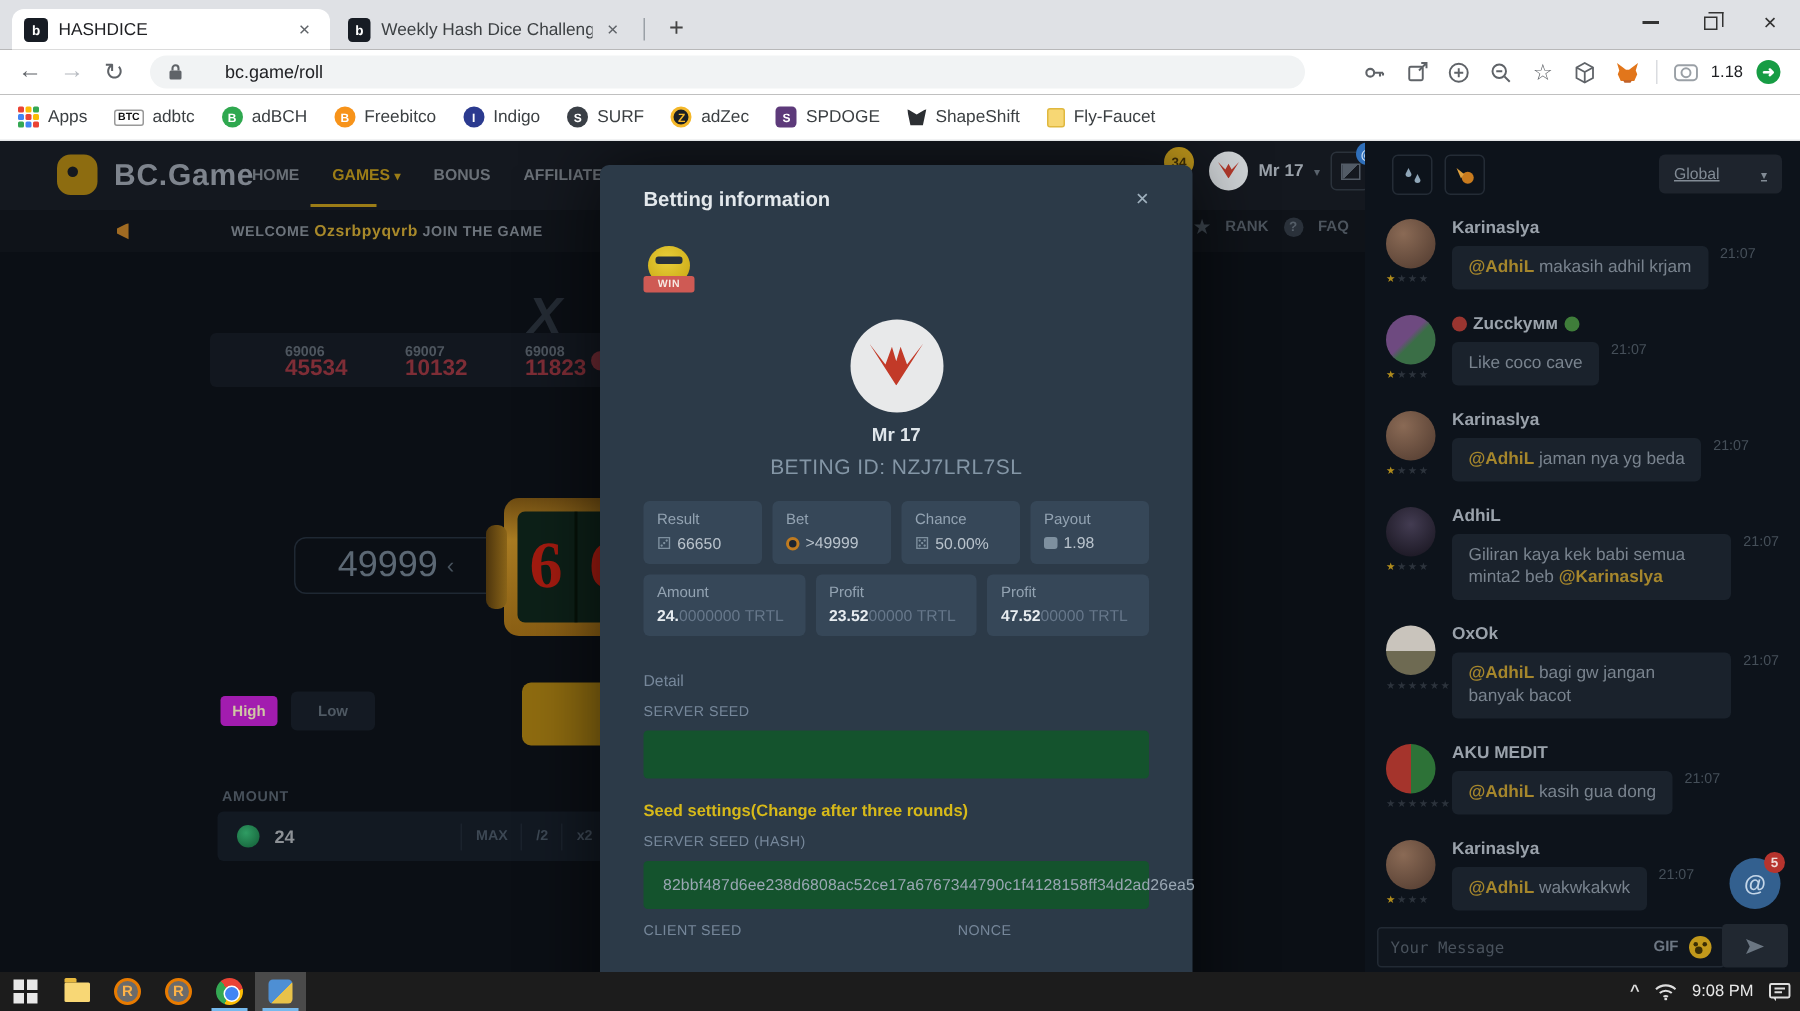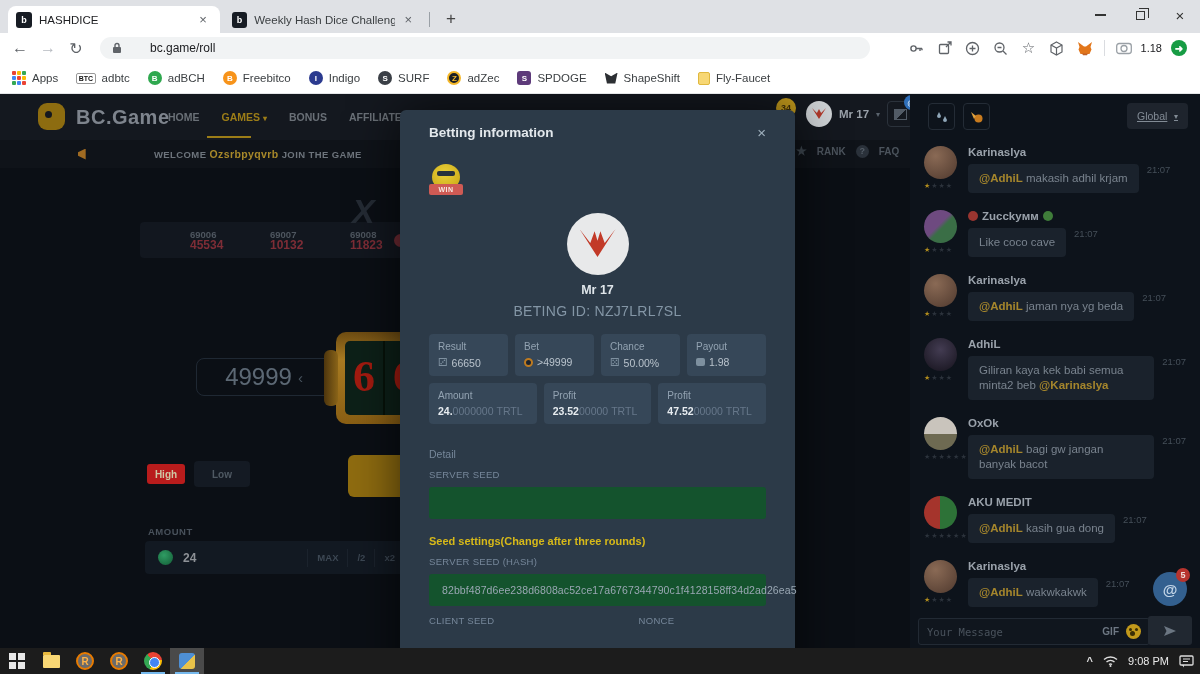--- a/index.html
+++ b/index.html
@@ -76,35 +76,35 @@
   .hdr-btn .scr { width:13px; height:11px; border:1.5px solid #525b66; background:linear-gradient(135deg,#525b66 50%,transparent 50%); }
   .atbadge { position:absolute; right:-7px; top:-7px; width:15px; height:15px; border-radius:50%;
     background:#2f6fba; color:#cfe0f2; font-size:9px; font-weight:bold; display:flex; align-items:center; justify-content:center; }
 
   
   .histrip { position:absolute; left:140px; top:128px; width:268px; height:36px; background:#12171f; border-radius:4px; display:flex; align-items:center; }
   .chip { display:flex; align-items:center; margin-left:12px; width:68px;gap:32px; }
   .chip .dot { width:13px; height:13px; border-radius:50%; background:#6e2a33; margin-right:6px; }
   .chip .nums { display:flex; flex-direction:column; line-height:11px; }
   .chip .rnd { font-size:9.5px; color:#4e565f; font-weight:bold; }
-  .chip .res { font-size:12px; color:#7e2d36; font-weight:bold; }
+  .chip .res { font-size:15px; color:#7e2d36; font-weight:bold; }
   .gamex { position:absolute; left:352px; top:98px; font-size:34px; font-weight:bold; color:#242b34; font-style:italic; }
   .betbox { position:absolute; left:196px; top:264px; width:136px; height:38px; border:1px solid #1f2833;
     border-radius:8px; display:flex; align-items:center; justify-content:center; gap:6px;
     color:#5c6874; font-size:24px; font-weight:300; }
   .betbox .chev { font-size:15px; color:#49545f; }
   .slot { position:absolute; left:336px; top:238px; width:96px; height:92px; border-radius:10px;
     background:linear-gradient(180deg,#6e4c12,#a87b22 30%,#8a5f14); }
   .slotknob { position:absolute; left:-12px; top:18px; width:14px; height:56px; border-radius:6px; background:linear-gradient(90deg,#4d350d,#8a6418); }
   .reel { position:absolute; left:9px; top:9px; right:9px; bottom:9px; background:#0d2018; border-radius:5px;
     overflow:hidden; display:flex; }
   .reel .digit { width:46px; text-align:center; font-family:"Liberation Serif", serif; font-weight:bold;
     font-size:44px; color:#a31b10; line-height:72px; }
   .reel .rdiv { width:2px; background:#071209; }
-  .btn-high { position:absolute; left:147px; top:370px; width:38px; height:20px; background:#b91c1c; border-radius:3px;
+  .btn-high { position:absolute; left:147px; top:370px; width:38px; height:20px; background:#a21caf; border-radius:3px;
     color:#cfc8a4; font-size:10px; font-weight:bold; display:flex; align-items:center; justify-content:center; }
   .btn-low { position:absolute; left:194px; top:367px; width:56px; height:26px; background:#141a23; border-radius:4px;
     color:#4f5963; font-size:10px; font-weight:bold; display:flex; align-items:center; justify-content:center; }
   .btn-roll { position:absolute; left:348px; top:361px; width:70px; height:42px; background:#8f6c10; border-radius:6px; }
   .amt-label { position:absolute; left:148px; top:432px; font-size:9.5px; font-weight:bold; color:#48515b; letter-spacing:.5px; }
   .amt-row { position:absolute; left:145px; top:447px; width:263px; height:33px; background:#121922; border-radius:4px;
     display:flex; align-items:center; }
   .amt-coin { width:15px; height:15px; border-radius:50%; margin-left:13px;
     background:radial-gradient(circle at 40% 35%, #2f9c63, #135c36); }
   .amt-val { margin-left:10px; font-size:12px; font-weight:bold; color:#8d9196; }
@@ -149,21 +149,21 @@
     padding:0 14px; font-size:10.5px; color:#9aa7b3; }
   .m-yellow { font-size:11px; font-weight:bold; color:#d7b919; margin-top:16px; }
   .seedgrid { display:flex; gap:12px; margin-top:9px; }
   .seedcol1 { flex:1.55; } .seedcol2 { flex:1; }
 
   
   .chat { position:absolute; left:910px; top:0; width:290px; height:554px; background:#0d131b; }
   .chat-hd { position:absolute; left:0; top:9px; width:100%; height:28px; }
   .cbtn { position:absolute; top:0; width:27px; height:27px; border:1px solid #242c36; border-radius:4px;
     display:flex; align-items:center; justify-content:center; }
-  .globalsel { position:absolute; right:12px; top:0; width:61px; height:26px; background:#1e242d; border-radius:4px;
+  .globalsel { position:absolute; right:12px; top:0; width:82px; height:26px; background:#1e242d; border-radius:4px;
     display:flex; align-items:center; justify-content:space-between; padding:0 10px; font-size:10.5px; color:#828b95;text-decoration:underline; }
   .msgs { position:absolute; left:0; top:52px; width:100%; padding:0 14px; }
   .msg { display:flex; margin-bottom:17px; }
   .mcol { width:44px; flex:none; }
   .ava { width:33px; height:33px; border-radius:50%; }
   .av1 { background:radial-gradient(circle at 35% 30%, #8a6a55, #4f392e); }
   .av2 { background:linear-gradient(135deg,#6e4a80 45%,#3a6e46 55%); }
   .av4 { background:radial-gradient(circle at 50% 35%, #433c52, #15121c); }
   .av5 { background:linear-gradient(180deg,#c9c4bc 52%,#6e6a52 52%); }
   .av6 { background:linear-gradient(90deg,#a5342c 50%,#2d7237 50%); }

